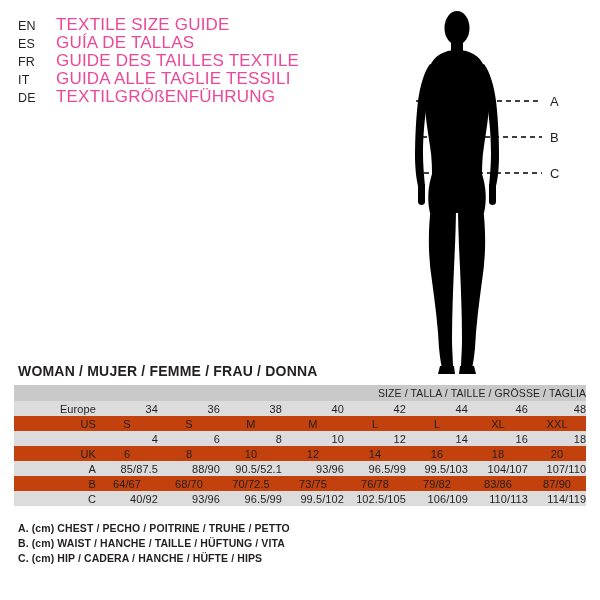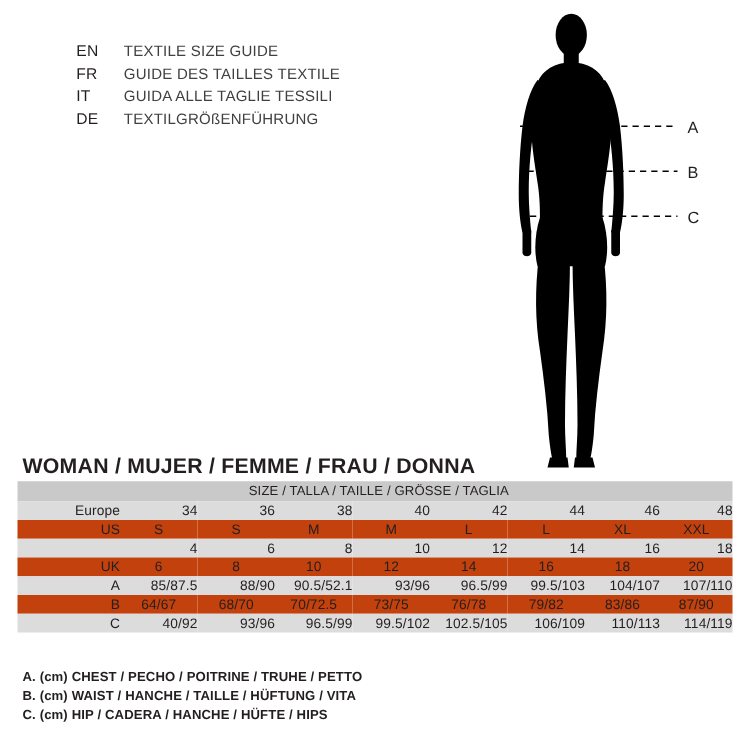--- a/index.html
+++ b/index.html
@@ -17,58 +17,57 @@
   .page {
     position: relative;
     width: 600px;
     height: 600px;
   }
 
   
   .lang-block {
     position: absolute;
     left: 18px;
-    top: 32px;
+    top: 16px;
     width: 380px;
-    margin-left: 43px;
   }
   .lang-row {
     display: flex;
     align-items: baseline;
     height: 18px;
     line-height: 18px;
   }
   .lang-code {
     width: 38px;
     font-size: 12.5px;
     letter-spacing: .2px;
     color: #231f20;
   }
   .lang-text {
-    font-size: 12px;
+    font-size: 17px;
     letter-spacing: .2px;
-    color: #404040;
+    color: #ec4899;
   }
 
   
   .figure-wrap {
     position: absolute;
     right: 8px;
     top: 6px;
     width: 210px;
     height: 375px;
   }
   .figure-wrap svg { display: block; }
 
   
   .woman-line {
     position: absolute;
     left: 18px;
     top: 363px;
-    font-size: 17px;
+    font-size: 14px;
     font-weight: bold;
     letter-spacing: .2px;
   }
 
   
   .table-wrap {
     position: absolute;
     left: 14px;
     top: 385px;
     width: 572px;
@@ -87,56 +86,60 @@
     letter-spacing: .1px;
   }
   table.size-table td.label {
     text-align: right;
     padding-left: 6px;
   }
   tr.head-row td {
     background: #c9c9c9;
     font-size: 10.5px;
     font-weight: normal;
-    text-align: center;
+    text-align: right;
     padding-left: 6px;
     height: 16px;
   }
   tr.shaded td {
     background: #dcdcdc;
     text-align: right;
   }
   tr.plain td {
     background: #c2410c;
   }
 
   
   .notes {
     position: absolute;
     left: 18px;
-    top: 535px;
+    top: 521px;
     width: 560px;
   }
   .note {
     font-size: 10.5px;
     font-weight: bold;
     line-height: 15px;
     letter-spacing: .1px;
     color: #231f20;
   }
 </style>
 </head>
 <body>
 
 <div class="page">
 
   <div class="lang-block">
     <div class="lang-row">
       <div class="lang-code">EN</div>
       <div class="lang-text">TEXTILE SIZE GUIDE</div>
+    </div>
+    <div class="lang-row">
+      <div class="lang-code">ES</div>
+      <div class="lang-text">GUÍA DE TALLAS</div>
     </div>
     <div class="lang-row">
       <div class="lang-code">FR</div>
       <div class="lang-text">GUIDE DES TAILLES TEXTILE</div>
     </div>
     <div class="lang-row">
       <div class="lang-code">IT</div>
       <div class="lang-text">GUIDA ALLE TAGLIE TESSILI</div>
     </div>
     <div class="lang-row">

